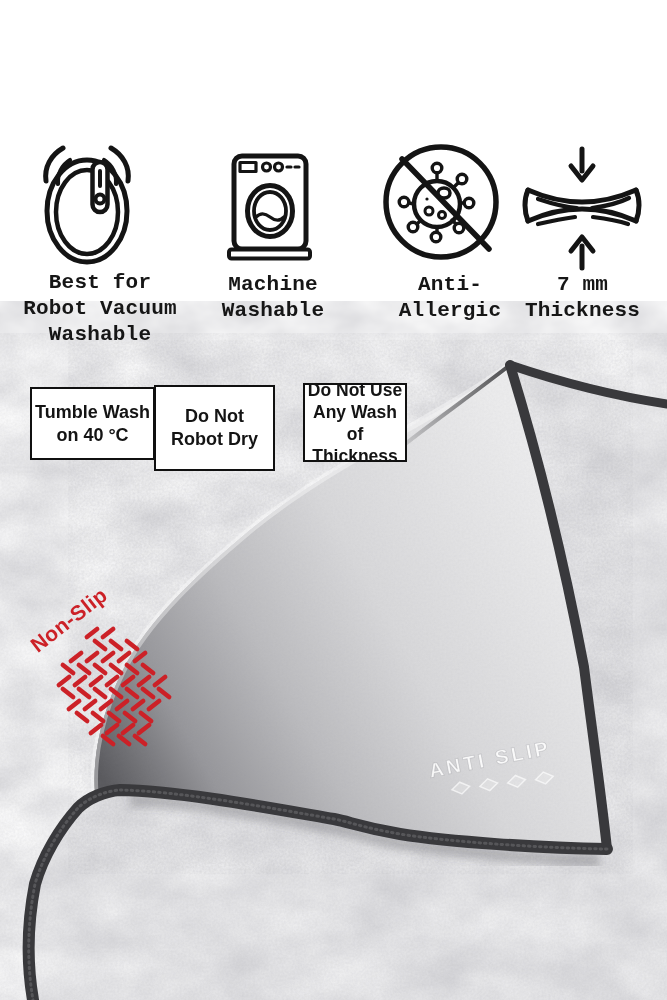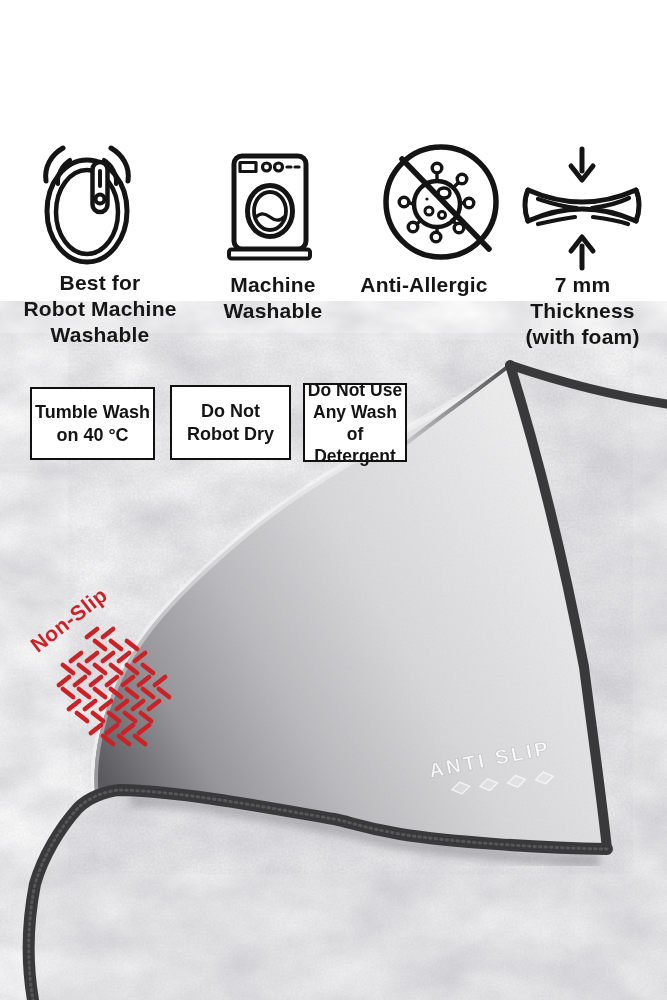--- a/index.html
+++ b/index.html
@@ -10,30 +10,30 @@
   .canvas svg{display:block;}
   #rug-svg{position:absolute;left:0;top:0;z-index:1;}
   #icons-svg{position:absolute;left:0;top:0;z-index:2;}
   #nonslip-svg{position:absolute;left:0;top:0;z-index:2;}
   .caption{
     position:absolute;z-index:3;text-align:center;
     font-size:21px;line-height:26px;font-weight:700;letter-spacing:.2px;color:#161616;
   }
   .cap-robot{left:15px;top:270px;width:170px;}
   .cap-washable{left:183px;top:272px;width:180px;}
-  .cap-allergic{left:344px;top:272px;width:160px;}
+  .cap-allergic{left:370px;top:272px;width:160px;}
   .cap-thickness{left:500px;top:272px;width:165px;}
-  .caption span{display:block;}
+  .caption span{display:block;font-family:Liberation Mono, monospace;}
   .care-box{
     position:absolute;z-index:3;background:#ffffff;border:2.5px solid #101010;
     display:flex;flex-direction:column;align-items:center;justify-content:center;
     text-align:center;font-weight:700;color:#141414;box-sizing:border-box;
   }
   .box-1{left:30px;top:387px;width:125px;height:73px;font-size:18px;line-height:23px;}
-  .box-2{left:170px;top:385px;width:121px;height:75px;font-size:18px;line-height:23px;}
+  .box-2{left:154px;top:385px;width:121px;height:86px;font-size:18px;line-height:23px;}
   .box-3{left:303px;top:383px;width:104px;height:79px;font-size:17.5px;line-height:22px;}
   .nonslip-label{
     position:absolute;z-index:3;left:14px;top:608px;width:110px;text-align:center;
     transform:rotate(-38deg);font-size:21px;font-weight:700;letter-spacing:.5px;
     color:var(--accent,#cc2127);
   }
 </style>
 </head>
 <body>
 
@@ -183,46 +183,45 @@
       <path d="M592,208 Q615,205 629,198" stroke-width="4.2"></path>
       <path d="M538,224 Q560,219 575,217" stroke-width="4.2"></path>
       <path d="M593,217 Q616,220 628,224" stroke-width="4.2"></path>
       <line x1="582" y1="268" x2="582" y2="246"></line>
       <path d="M571,251 L582,237 L593,251"></path>
     </g>
   </svg>
 
   <div class="caption cap-robot">
     <span>Best for</span>
-    <span>Robot Machine</span>
+    <span>Robot Vacuum</span>
     <span>Washable</span>
   </div>
   <div class="caption cap-washable">
     <span>Machine Washable</span>
   </div>
   <div class="caption cap-allergic">
     <span>Anti-Allergic</span>
   </div>
   <div class="caption cap-thickness">
     <span>7 mm Thickness</span>
-    <span>(with foam)</span>
   </div>
 
   <div class="care-box box-1">
     <span>Tumble Wash</span>
     <span>on 40 °C</span>
   </div>
   <div class="care-box box-2">
     <span>Do Not</span>
     <span>Robot Dry</span>
   </div>
   <div class="care-box box-3">
     <span>Do Not Use</span>
     <span>Any Wash of</span>
-    <span>Detergent</span>
+    <span>Thickness</span>
   </div>
 
   <div class="nonslip-label">Non-Slip</div>
   <svg id="nonslip-svg" width="667" height="1000" viewBox="0 0 667 1000" aria-hidden="true">
     <g id="nonslip-dashes">
         <line x1="-6.5" y1="0" x2="6.5" y2="0" transform="translate(92,633) rotate(-38)" stroke="#cc2127" stroke-width="4.6" stroke-linecap="round"></line>
         <line x1="-6.5" y1="0" x2="6.5" y2="0" transform="translate(108,633) rotate(-38)" stroke="#cc2127" stroke-width="4.6" stroke-linecap="round"></line>
         <line x1="-6.5" y1="0" x2="6.5" y2="0" transform="translate(100,645) rotate(38)" stroke="#cc2127" stroke-width="4.6" stroke-linecap="round"></line>
         <line x1="-6.5" y1="0" x2="6.5" y2="0" transform="translate(116,645) rotate(38)" stroke="#cc2127" stroke-width="4.6" stroke-linecap="round"></line>
         <line x1="-6.5" y1="0" x2="6.5" y2="0" transform="translate(132,645) rotate(38)" stroke="#cc2127" stroke-width="4.6" stroke-linecap="round"></line>

